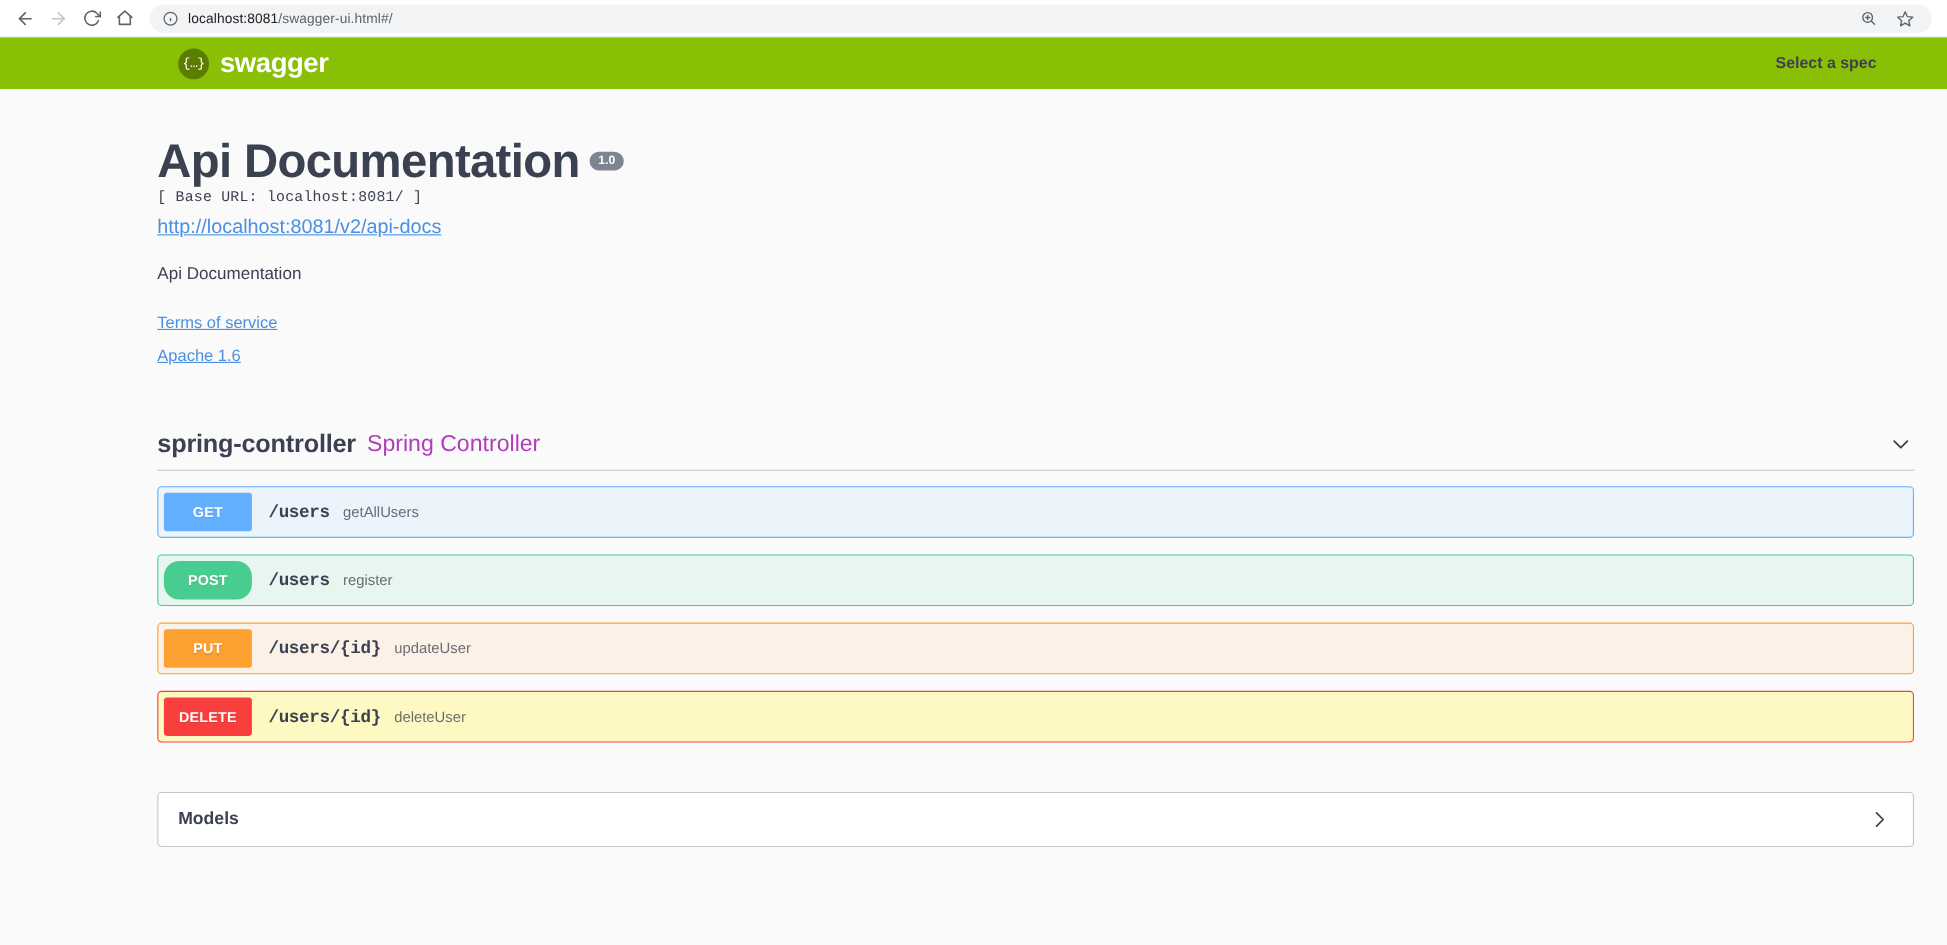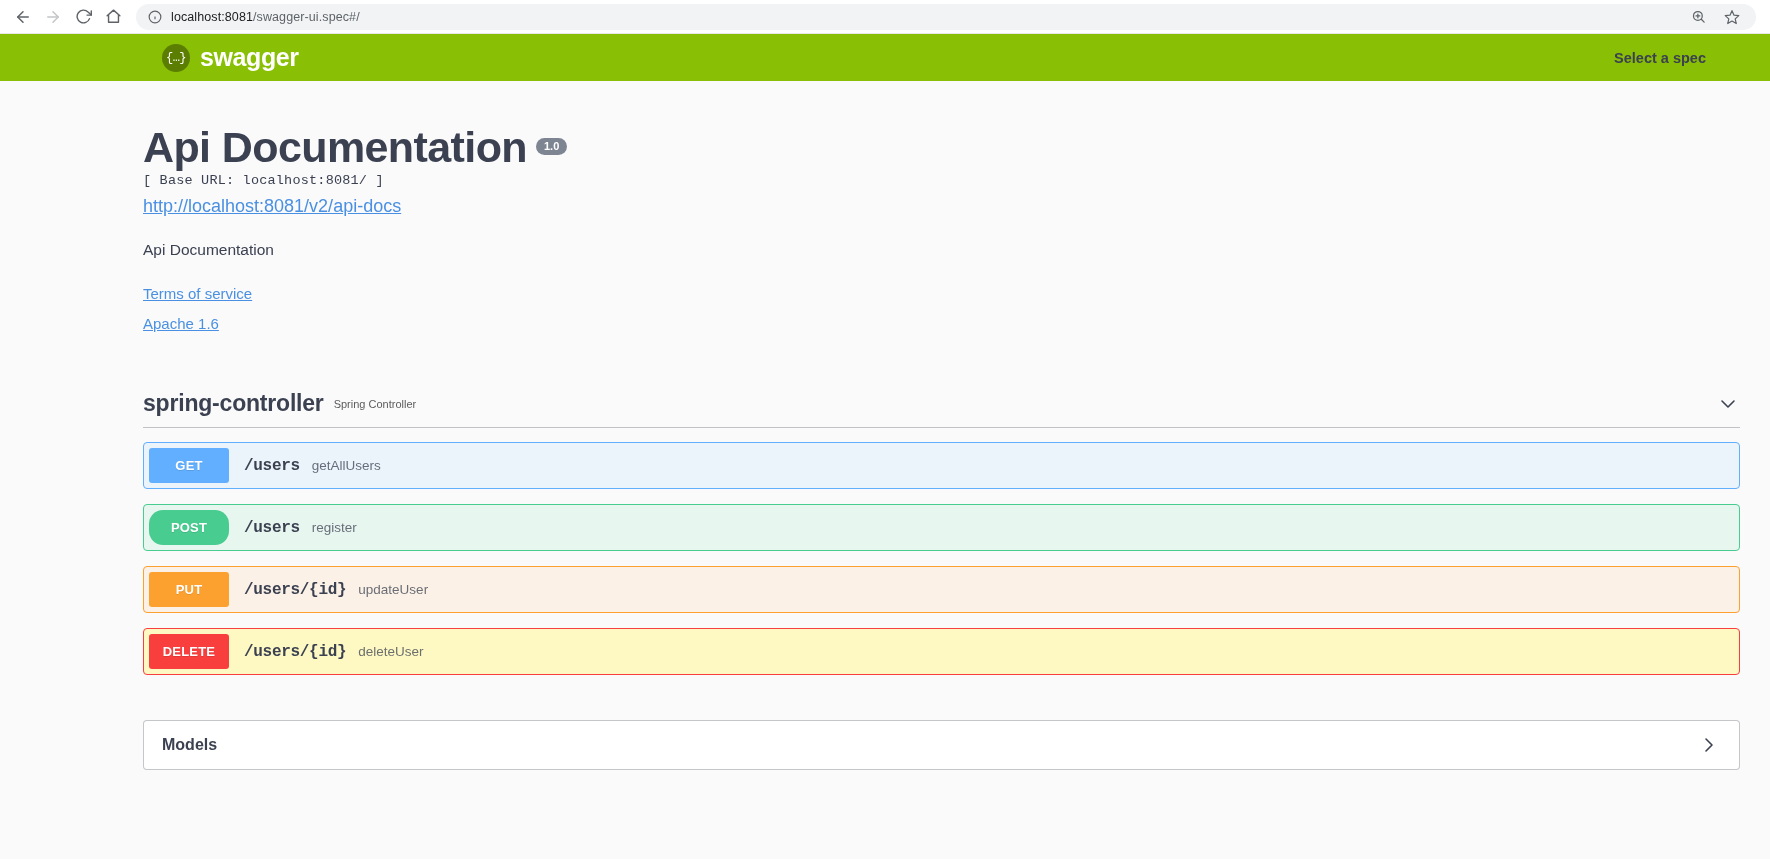--- a/index.html
+++ b/index.html
@@ -206,22 +206,22 @@
     padding-bottom: 10px;
     cursor: pointer;
   }
   .tag-name {
     font-size: 23px;
     font-weight: bold;
     color: #3b4151;
     letter-spacing: -0.2px;
   }
   .tag-desc {
-    font-size: 11px;
-    color: #404040;
+    font-size: 21px;
+    color: #a21caf;
     margin-left: 10px;
     opacity: 0.85;
   }
   .tag-chevron {
     margin-left: auto;
     color: #3b4151;
     display: flex;
     align-items: center;
   }
 
@@ -337,21 +337,21 @@
     </span>
   </div>
   <div class="omnibox">
     <span class="info-icon">
       <svg width="14" height="14" viewBox="0 0 24 24" fill="none" stroke="currentColor" stroke-width="2">
           <circle cx="12" cy="12" r="10"></circle>
           <line x1="12" y1="16" x2="12" y2="11"></line>
           <line x1="12" y1="8" x2="12.01" y2="8"></line>
         </svg>
     </span>
-    <span class="url-text"><span class="host">localhost:8081</span><span class="path">/swagger-ui.spec#/</span></span>
+    <span class="url-text"><span class="host">localhost:8081</span><span class="path">/swagger-ui.html#/</span></span>
     <span class="omnibox-actions">
       <span class="omni-icon">
         <svg width="15" height="15" viewBox="0 0 24 24" fill="none" stroke="currentColor" stroke-width="2" stroke-linecap="round">
             <circle cx="11" cy="11" r="7"></circle>
             <line x1="16.5" y1="16.5" x2="21" y2="21"></line>
             <line x1="11" y1="8" x2="11" y2="14"></line>
             <line x1="8" y1="11" x2="14" y2="11"></line>
           </svg>
       </span>
       <span class="omni-icon">

